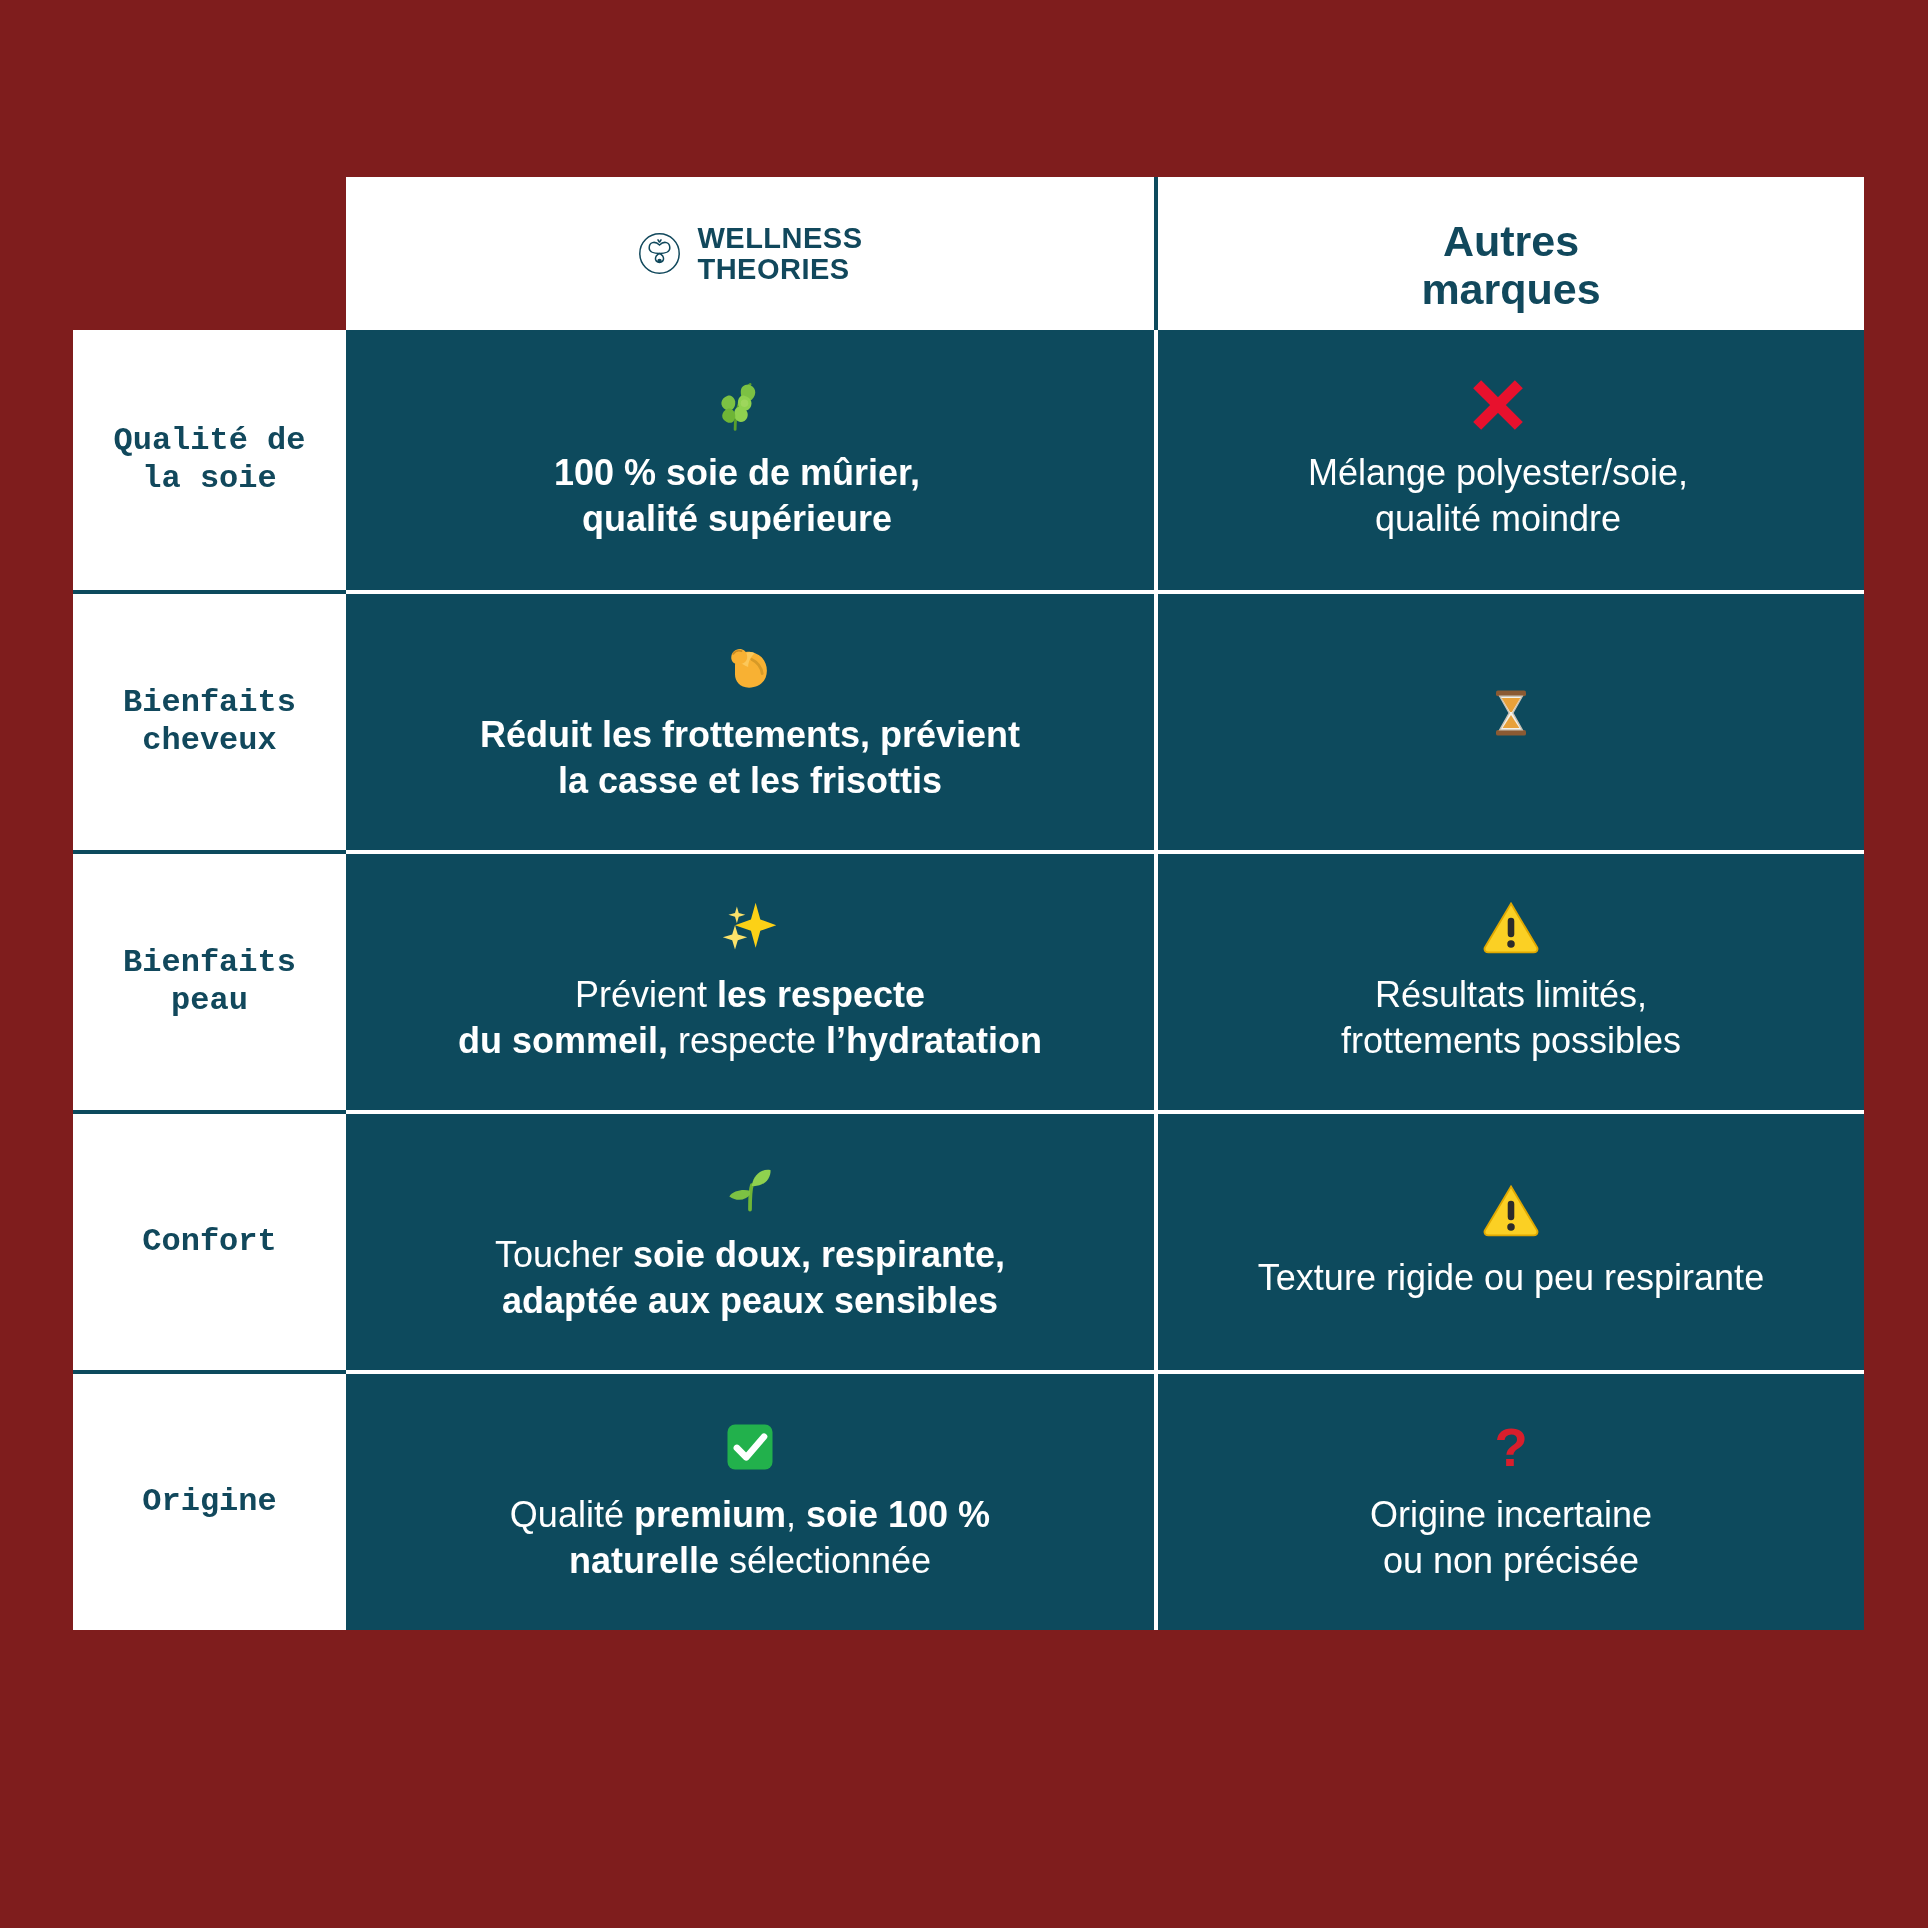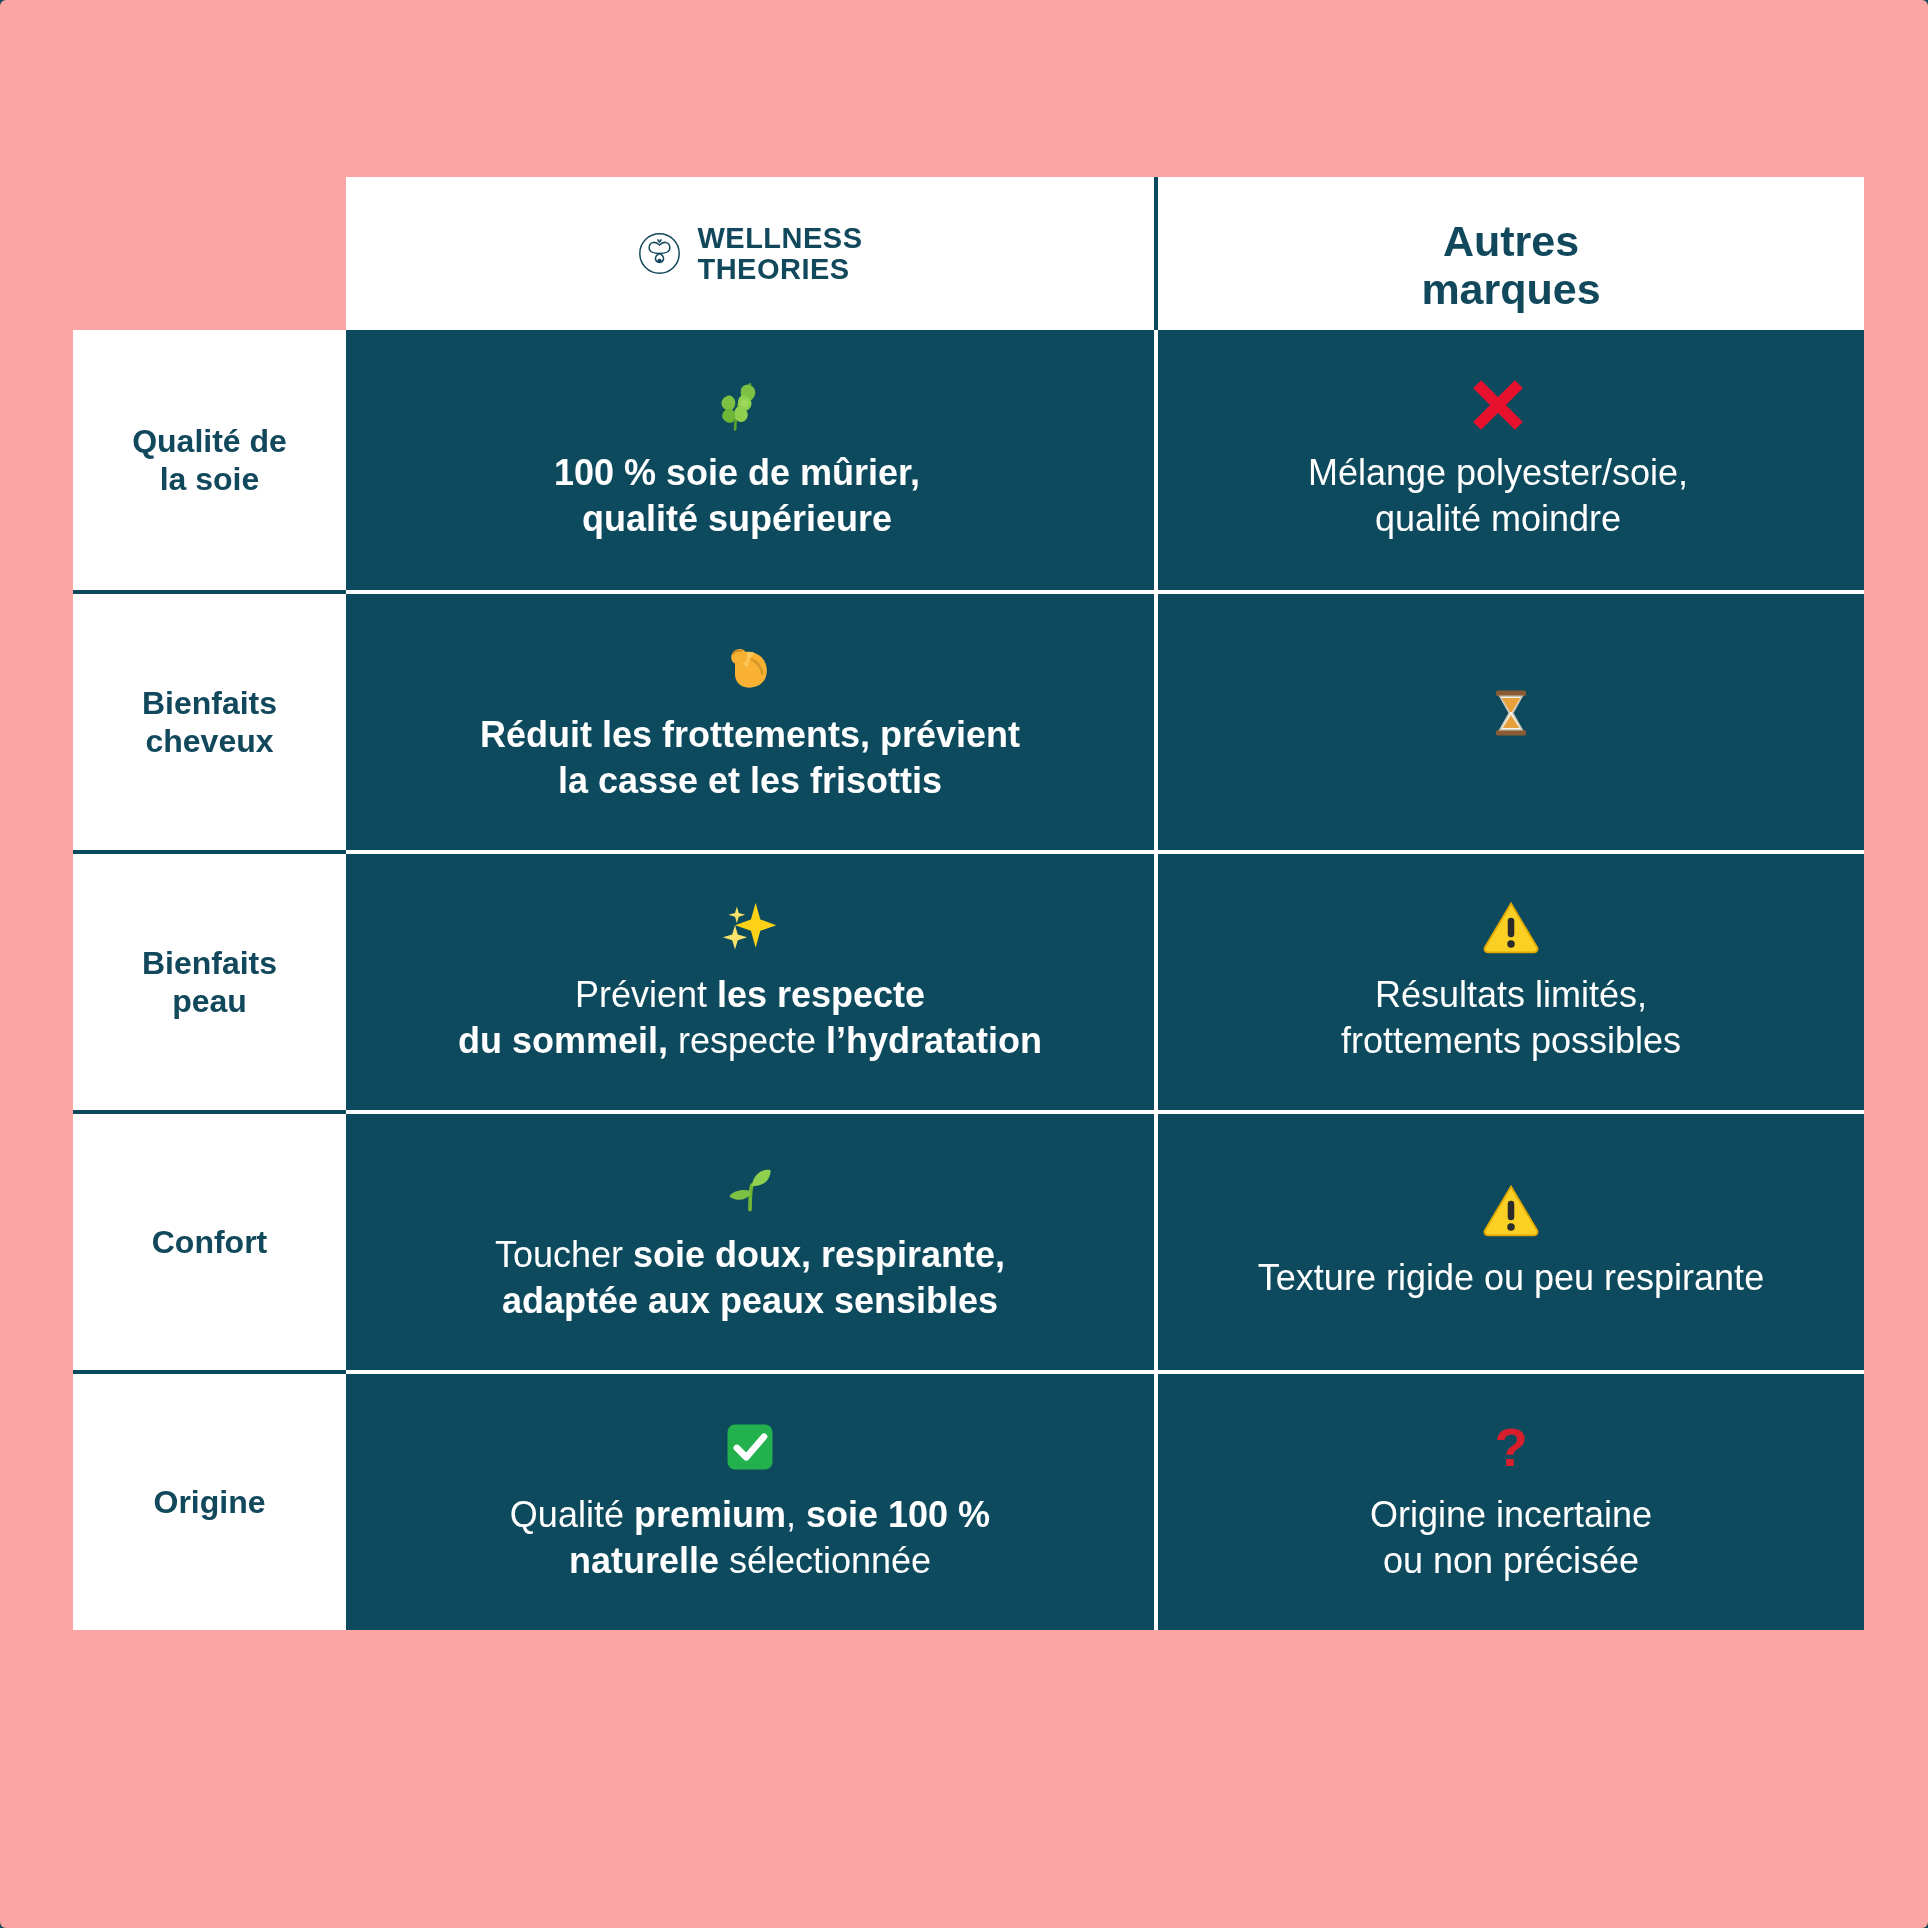--- a/index.html
+++ b/index.html
@@ -11,22 +11,21 @@
     height: 1928px;
     background: #0d4a5d;
     font-family: "Liberation Sans", sans-serif;
     overflow: hidden;
   }
 
   .canvas {
     position: relative;
     width: 1928px;
     height: 1928px;
-    background: #fca5a5;
-    border-radius: 6px;
+    background: #7f1d1d;
   }
 
   
   .table {
     position: absolute;
     left: 73px;
     top: 177px;
     width: 1791px;
     display: grid;
     grid-template-columns: 273px 812px 706px;
@@ -87,20 +86,21 @@
     font-weight: 800;
     font-size: 32px;
     line-height: 1.2;
     display: flex;
     align-items: center;
     justify-content: center;
     text-align: center;
     box-sizing: border-box;
     padding: 19px 13px;
     border-top: 4.7px solid #0d4a5d;
+    font-family: Liberation Mono, monospace;
   }
   .label-cell.first { border-top: 0; }
 
   .val-cell {
     background: #0d4a5d;
     color: #ffffff;
     display: flex;
     flex-direction: column;
     align-items: center;
     justify-content: center;

